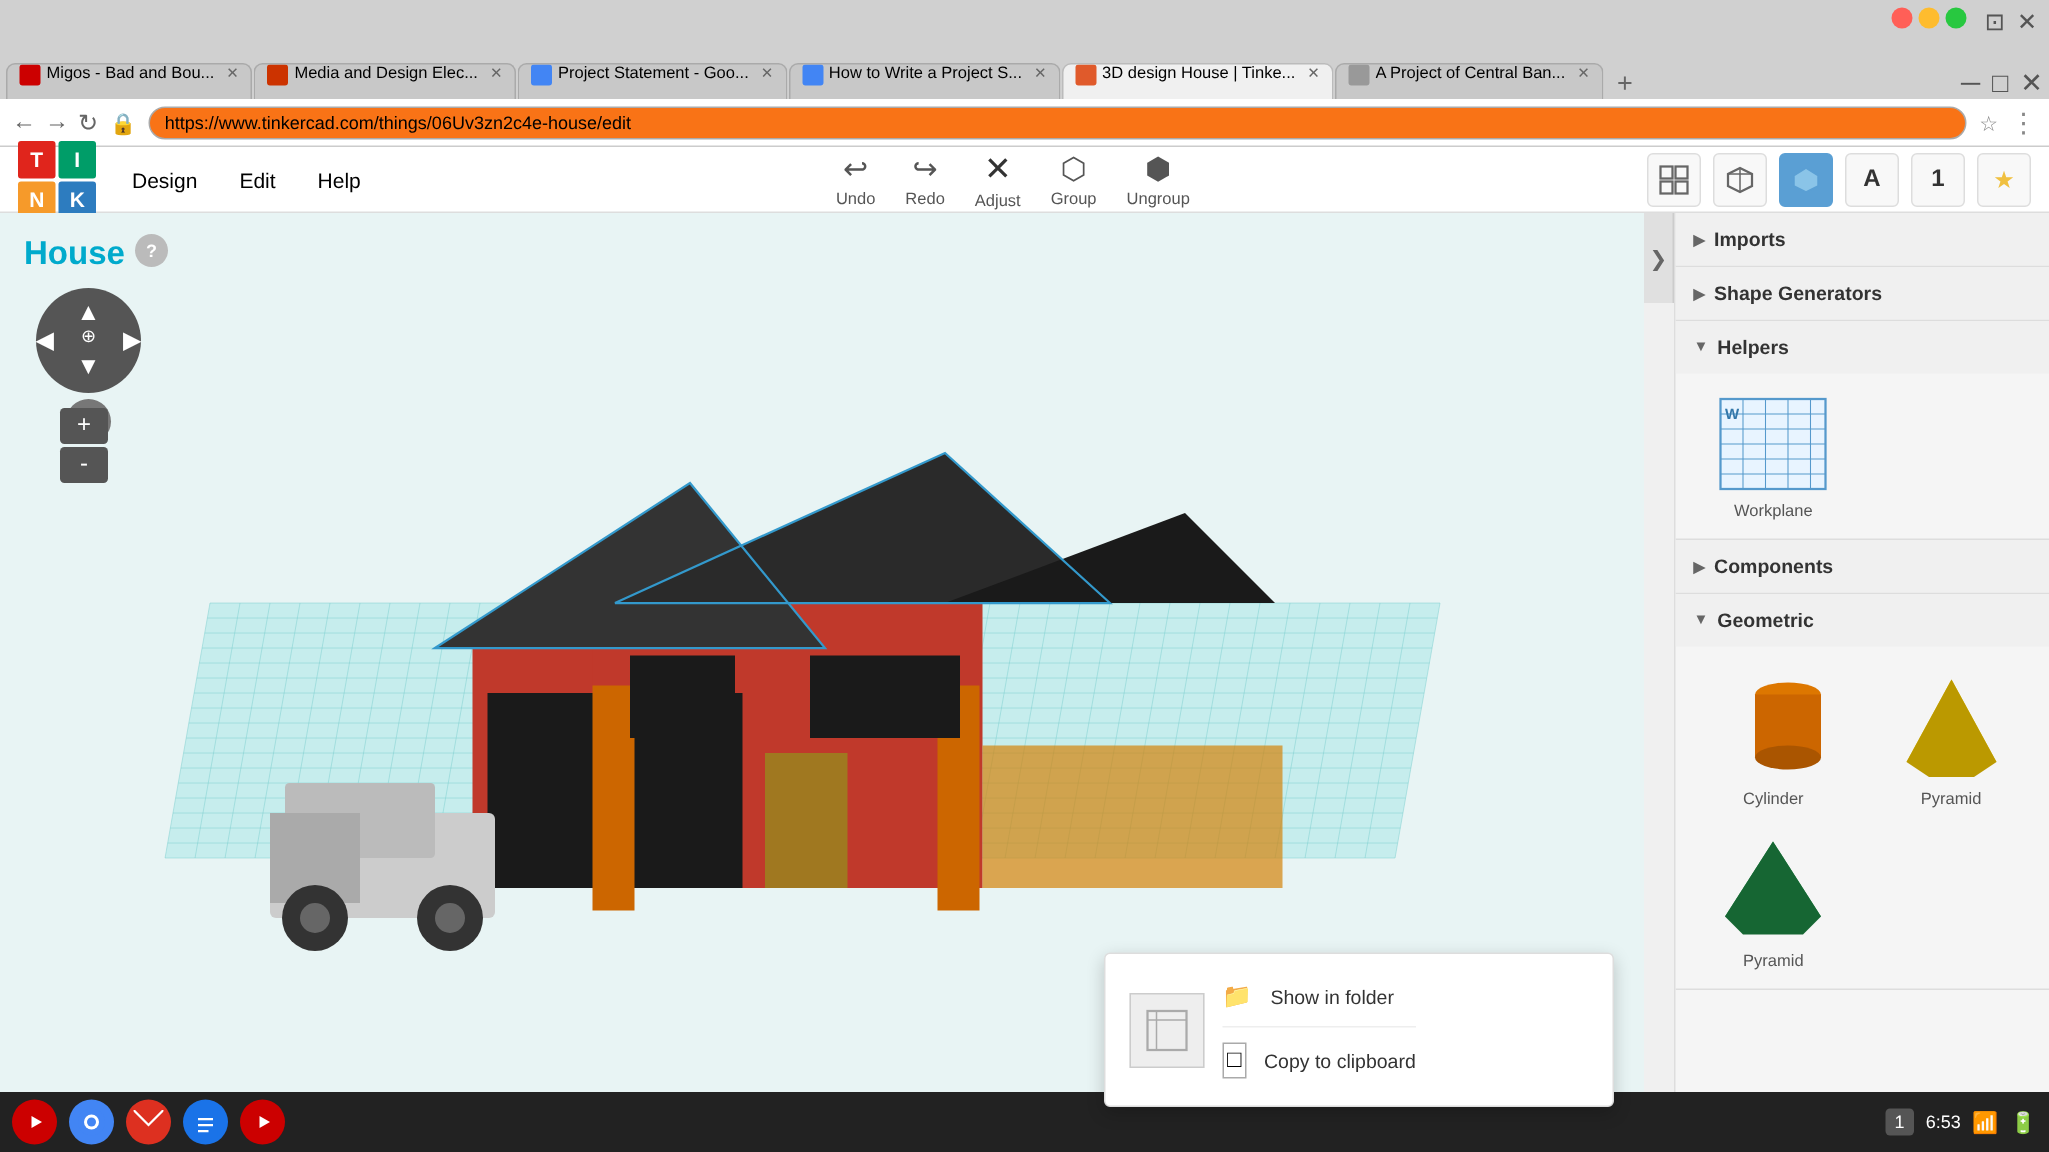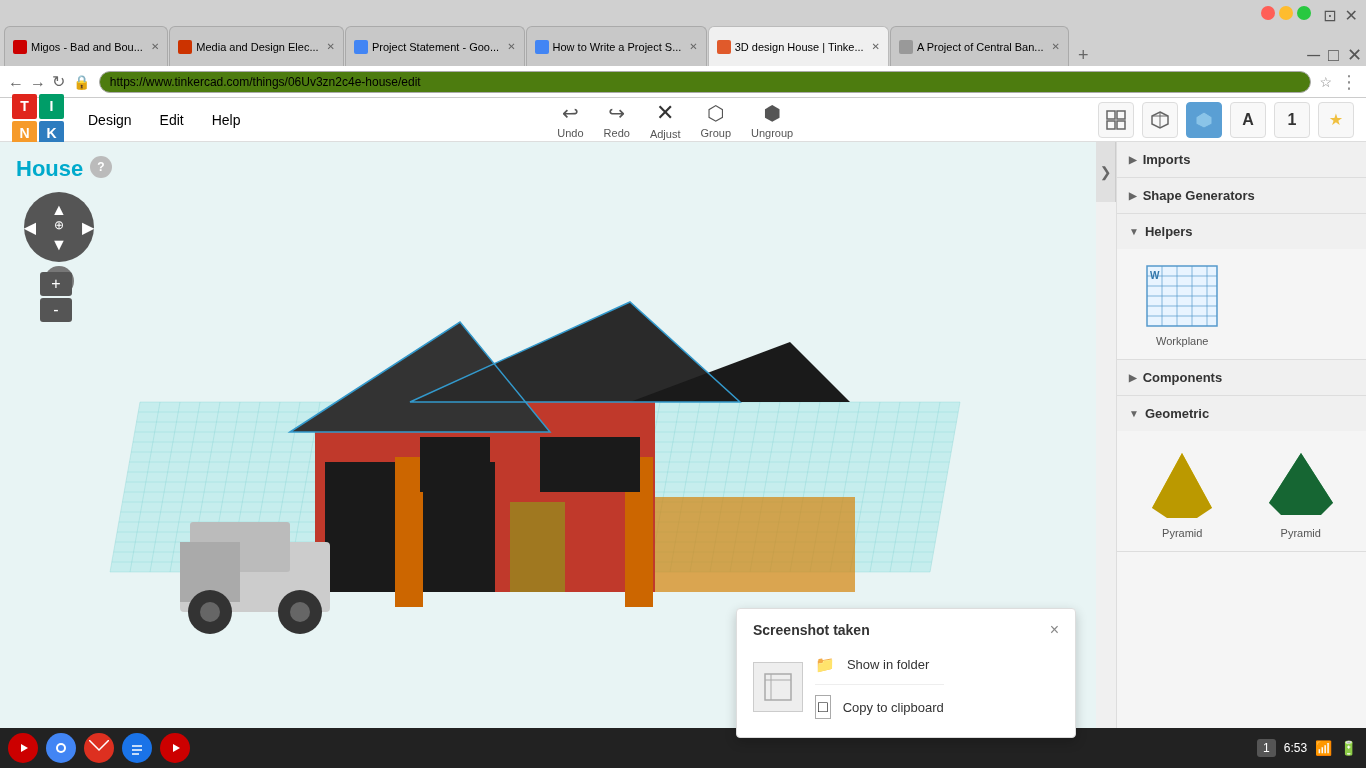--- a/index.html
+++ b/index.html
@@ -1,25 +1,25 @@
 <!DOCTYPE html>
 <html><head>
   <meta charset="utf-8">
   <style>
     * { margin: 0; padding: 0; box-sizing: border-box; }
     body { font-family: Arial, sans-serif; font-size: 13px; background: #f0f0f0; width: 1366px; height: 768px; overflow: hidden; }
     .title-bar { background: #d0d0d0; height: 30px; display: flex; align-items: center; padding: 0 8px; gap: 8px; }
     .tab-bar { display: flex; align-items: flex-end; height: 36px; background: #d0d0d0; padding: 0 4px; gap: 1px; }
-    .tab { display: flex; align-items: center; height: 40px; padding: 0 8px; border-radius: 6px 6px 0 0; font-size: 11px; max-width: 200px; white-space: nowrap; overflow: hidden; text-overflow: ellipsis; gap: 4px; }
+    .tab { display: flex; align-items: flex-start; height: 24px; padding: 0 8px; border-radius: 6px 6px 0 0; font-size: 11px; max-width: 200px; white-space: nowrap; overflow: hidden; text-overflow: ellipsis; gap: 4px; }
     .tab.active { background: #f0f0f0; border: 1px solid #bbb; border-bottom: none; }
     .tab.inactive { background: #c8c8c8; border: 1px solid #aaa; border-bottom: none; }
     .tab-favicon { width: 14px; height: 14px; border-radius: 2px; display: inline-block; flex-shrink: 0; }
     .tab-close { margin-left: 4px; color: #666; cursor: pointer; font-size: 10px; flex-shrink: 0; }
     .address-bar { background: white; display: flex; align-items: center; height: 32px; padding: 0 8px; gap: 8px; border-bottom: 1px solid #ccc; }
-    .address-input { flex: 1; border: 1px solid #aaa; border-radius: 12px; height: 22px; padding: 0 10px; font-size: 12px; background: #4d7c0f; }
+    .address-input { flex: 1; border: 1px solid #aaa; border-radius: 12px; height: 22px; padding: 0 10px; font-size: 12px; background: #f97316; }
     .nav-buttons { display: flex; gap: 6px; align-items: center; }
     .nav-btn { background: none; border: none; font-size: 16px; color: #666; cursor: pointer; }
 
     
     .app { display: flex; flex-direction: column; height: calc(768px - 98px); }
     .menu-bar { background: #fff; border-bottom: 1px solid #ddd; display: flex; align-items: center; height: 44px; padding: 0 12px; gap: 4px; }
     .logo { width: 52px; height: 52px; display: grid; grid-template-columns: 1fr 1fr; grid-template-rows: 1fr 1fr; gap: 2px; margin-right: 8px; }
     .logo-cell { display: flex; align-items: center; justify-content: center; font-weight: bold; font-size: 14px; color: white; border-radius: 2px; }
     .logo-t { background: #e0251c; }
     .logo-i { background: #009d68; }
@@ -346,24 +346,20 @@
           <circle cx="120" cy="90" r="22" fill="#333"></circle>
           <circle cx="120" cy="90" r="10" fill="#666"></circle>
         </g>
       </svg>
 
       <div class="snap-info">
         <span>Snap G...</span>
       </div>
 
       <div class="screenshot-popup">
-        <div class="popup-header">
-          <span class="popup-title">Screenshot taken</span>
-          <span class="popup-close">×</span>
-        </div>
         <div style="display:flex; gap:12px; align-items:center;">
           <div style="width:50px; height:50px; border:1px solid #ccc; background:#eee; display:flex; align-items:center; justify-content:center;">
             <svg width="30" height="30" viewBox="0 0 30 30">
               <rect x="2" y="2" width="26" height="26" fill="none" stroke="#aaa" stroke-width="1.5"></rect>
               <line x1="2" y1="8" x2="28" y2="8" stroke="#aaa" stroke-width="1"></line>
               <line x1="8" y1="2" x2="8" y2="28" stroke="#aaa" stroke-width="1"></line>
             </svg>
           </div>
           <div>
             <div class="popup-row">
@@ -438,20 +434,29 @@
 
         <div class="panel-section">
           <div class="panel-header">
             <span class="arrow">▼</span>
             <span>Geometric</span>
           </div>
           <div class="panel-content">
             <div class="shape-grid">
 
 
+              <div class="shape-item">
+                <svg width="80" height="80" viewBox="0 0 80 80">
+
+                  <ellipse cx="50" cy="20" rx="22" ry="8" fill="#dd7700"></ellipse>
+                  <rect x="28" y="20" width="44" height="42" fill="#cc6600"></rect>
+                  <ellipse cx="50" cy="62" rx="22" ry="8" fill="#aa5500"></ellipse>
+                </svg>
+                <span class="shape-label">Cylinder</span>
+              </div>
 
               <div class="shape-item">
                 <svg width="80" height="80" viewBox="0 0 80 80">
 
                   <polygon points="40,10 70,65 10,65" fill="#ddbb00"></polygon>
                   <polygon points="40,10 70,65 55,75 25,75 10,65" fill="#bb9900"></polygon>
                 </svg>
                 <span class="shape-label">Pyramid</span>
               </div>
 

